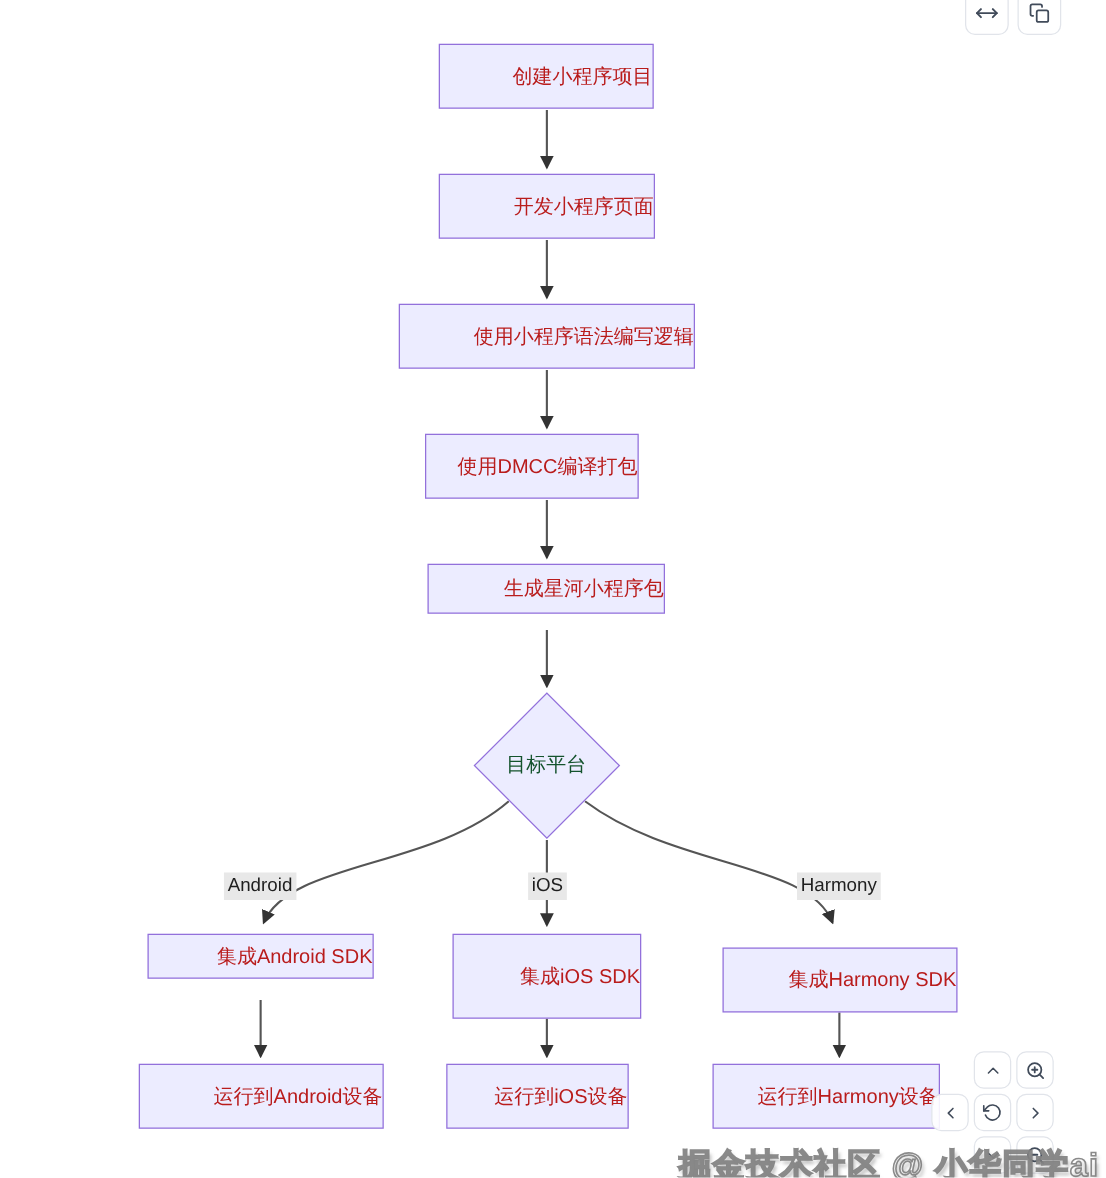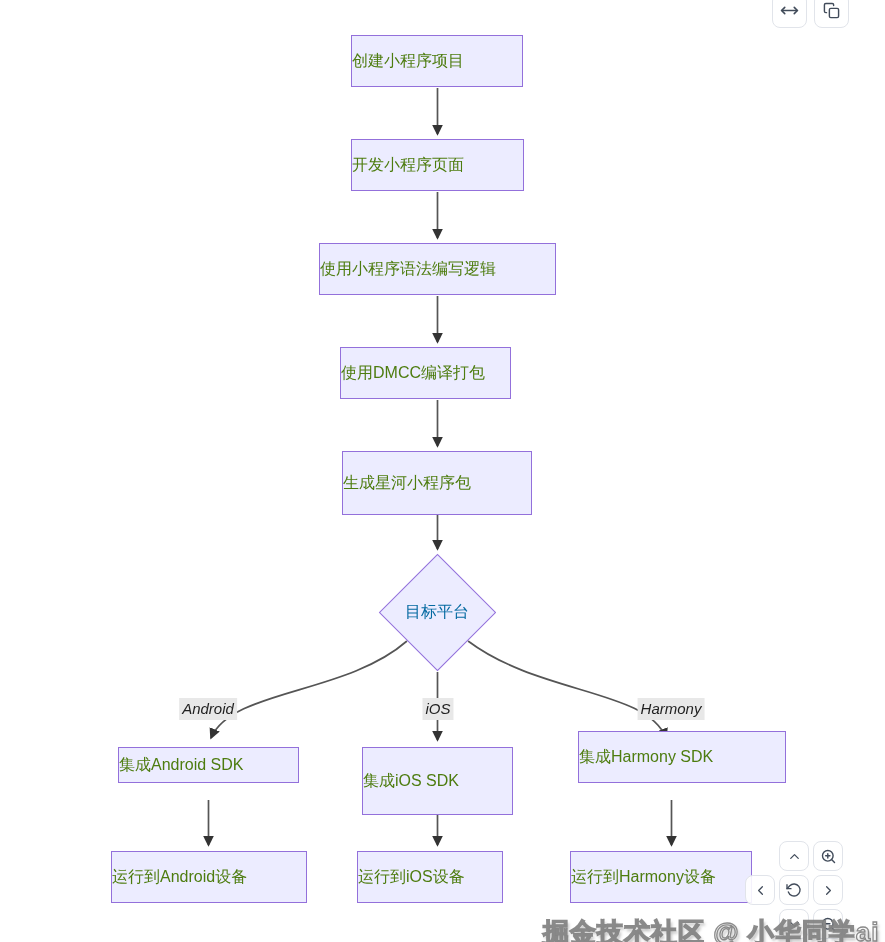--- a/index.html
+++ b/index.html
@@ -3,37 +3,37 @@
 <meta charset="utf-8">
 <style>
   html,body{margin:0;padding:0;background:#ffffff;}
   body{
     width:885px;height:942px;position:relative;overflow:hidden;
     font-family:"Liberation Sans","DejaVu Sans",sans-serif;
   }
   #connectors{position:absolute;left:0;top:0;z-index:1;}
   .node{
     position:absolute;box-sizing:border-box;z-index:2;
-    background:#ECECFF;border:1px solid #9370DB;color:#4d7c0f;
-    display:flex;align-items:center;justify-content:flex-start;
+    background:#ECECFF;border:1px solid #9370DB;color:#b91c1c;
+    display:flex;align-items:center;justify-content:flex-end;
     font-size:16px;text-align:center;white-space:nowrap;
   }
   .diamond{
     position:absolute;left:396px;top:571px;width:83px;height:83px;
     transform:rotate(45deg);background:#ECECFF;border:1px solid #9370DB;
     box-sizing:border-box;z-index:2;
   }
   .diamond-label{
     position:absolute;left:437px;top:612px;transform:translate(-50%,-50%);
-    z-index:3;font-size:16px;color:#0369a1;white-space:nowrap;
+    z-index:3;font-size:16px;color:#14532d;white-space:nowrap;
   }
   .edge-label{
     position:absolute;transform:translate(-50%,-50%);z-index:3;
     background:#e8e8e8;color:#1f1f1f;font-size:15px;line-height:22px;
-    padding:0 3px;white-space:nowrap;font-style:italic;
+    padding:0 3px;white-space:nowrap;
   }
   .btn{
     position:absolute;box-sizing:border-box;z-index:6;
     width:30px;height:30px;border-radius:8px;
     background:rgba(255,255,255,0.9);border:1px solid #e1e4ea;
     display:flex;align-items:center;justify-content:center;cursor:pointer;
   }
   .btn svg{stroke:#414b5a;fill:none;stroke-width:2;stroke-linecap:round;stroke-linejoin:round;}
   .btn-top{width:35px;height:35px;top:-7px;}
   #watermark{
@@ -74,38 +74,38 @@
 </div>
 <div class="node" style="left:351px;top:139px;width:173px;height:52px">
   <span>开发小程序页面</span>
 </div>
 <div class="node" style="left:319px;top:243px;width:237px;height:52px">
   <span>使用小程序语法编写逻辑</span>
 </div>
 <div class="node" style="left:340px;top:347px;width:171px;height:52px">
   <span>使用DMCC编译打包</span>
 </div>
-<div class="node" style="left:342px;top:451px;width:190px;height:64px">
+<div class="node" style="left:342px;top:451px;width:190px;height:40px">
   <span>生成星河小程序包</span>
 </div>
 
 <div class="diamond"></div>
 <div class="diamond-label">目标平台</div>
 
 <div class="edge-label" style="left:208px;top:709px">Android</div>
 <div class="edge-label" style="left:438px;top:709px">iOS</div>
 <div class="edge-label" style="left:671px;top:709px">Harmony</div>
 
 <div class="node" style="left:118px;top:747px;width:181px;height:36px">
   <span>集成Android SDK</span>
 </div>
 <div class="node" style="left:362px;top:747px;width:151px;height:68px">
   <span>集成iOS SDK</span>
 </div>
-<div class="node" style="left:578px;top:731px;width:208px;height:52px">
+<div class="node" style="left:578px;top:758px;width:188px;height:52px">
   <span>集成Harmony SDK</span>
 </div>
 <div class="node" style="left:111px;top:851px;width:196px;height:52px">
   <span>运行到Android设备</span>
 </div>
 <div class="node" style="left:357px;top:851px;width:146px;height:52px">
   <span>运行到iOS设备</span>
 </div>
 <div class="node" style="left:570px;top:851px;width:182px;height:52px">
   <span>运行到Harmony设备</span>

